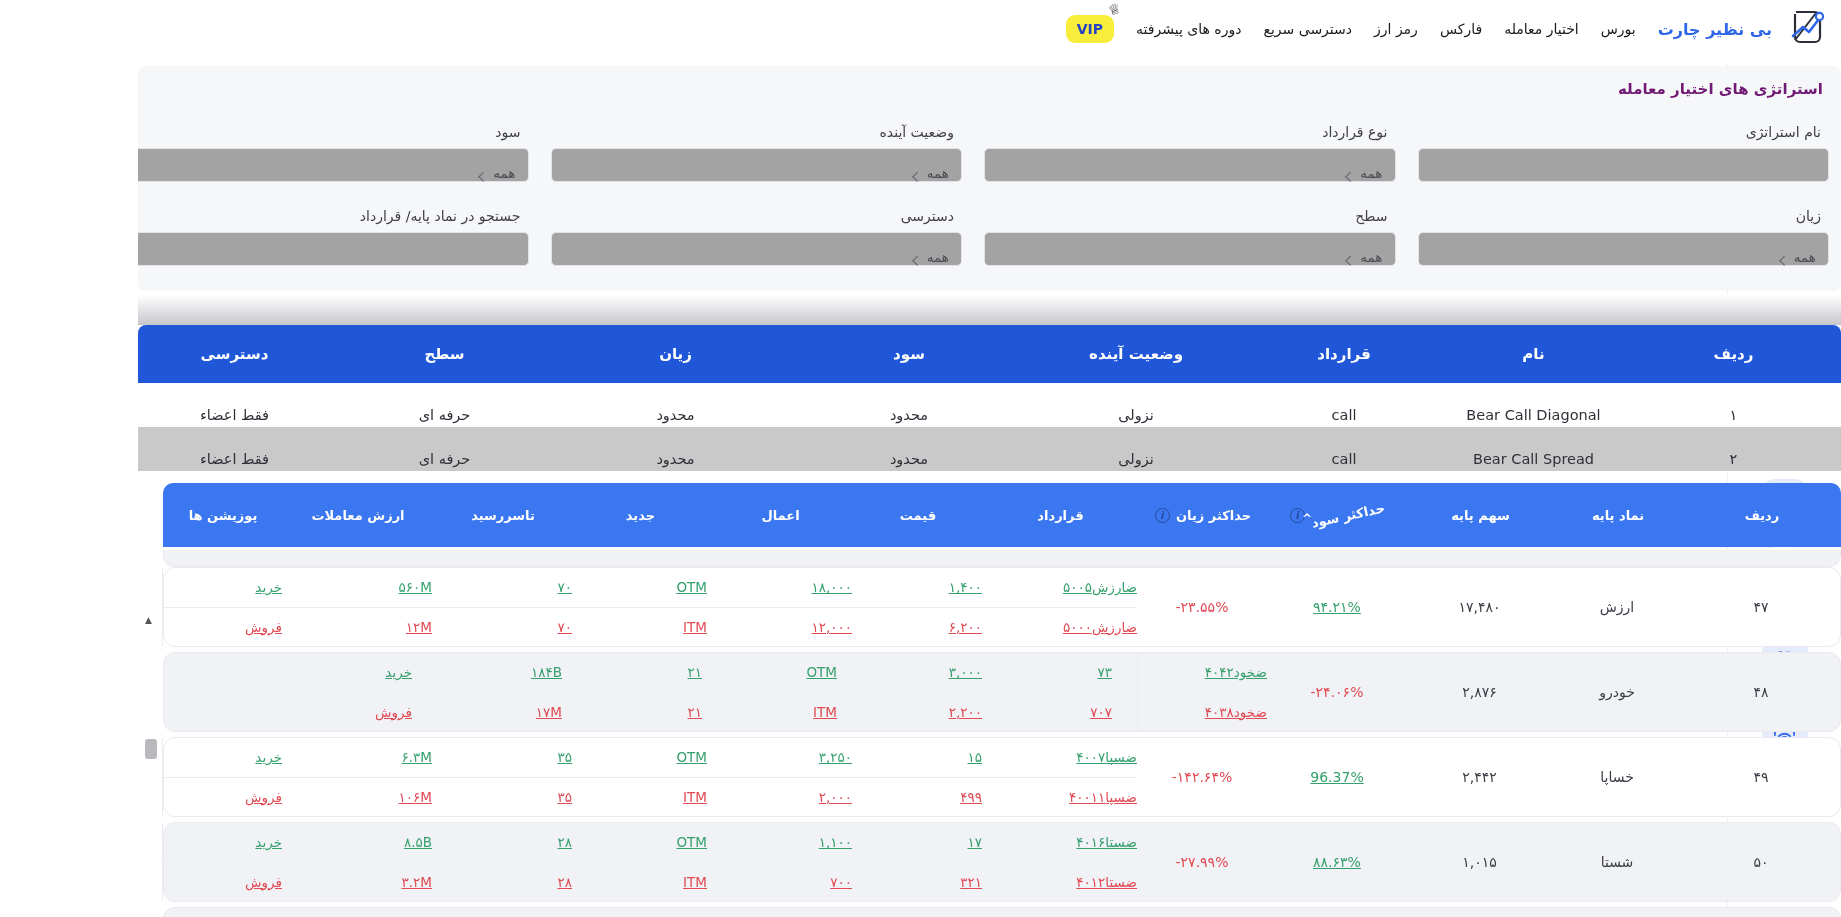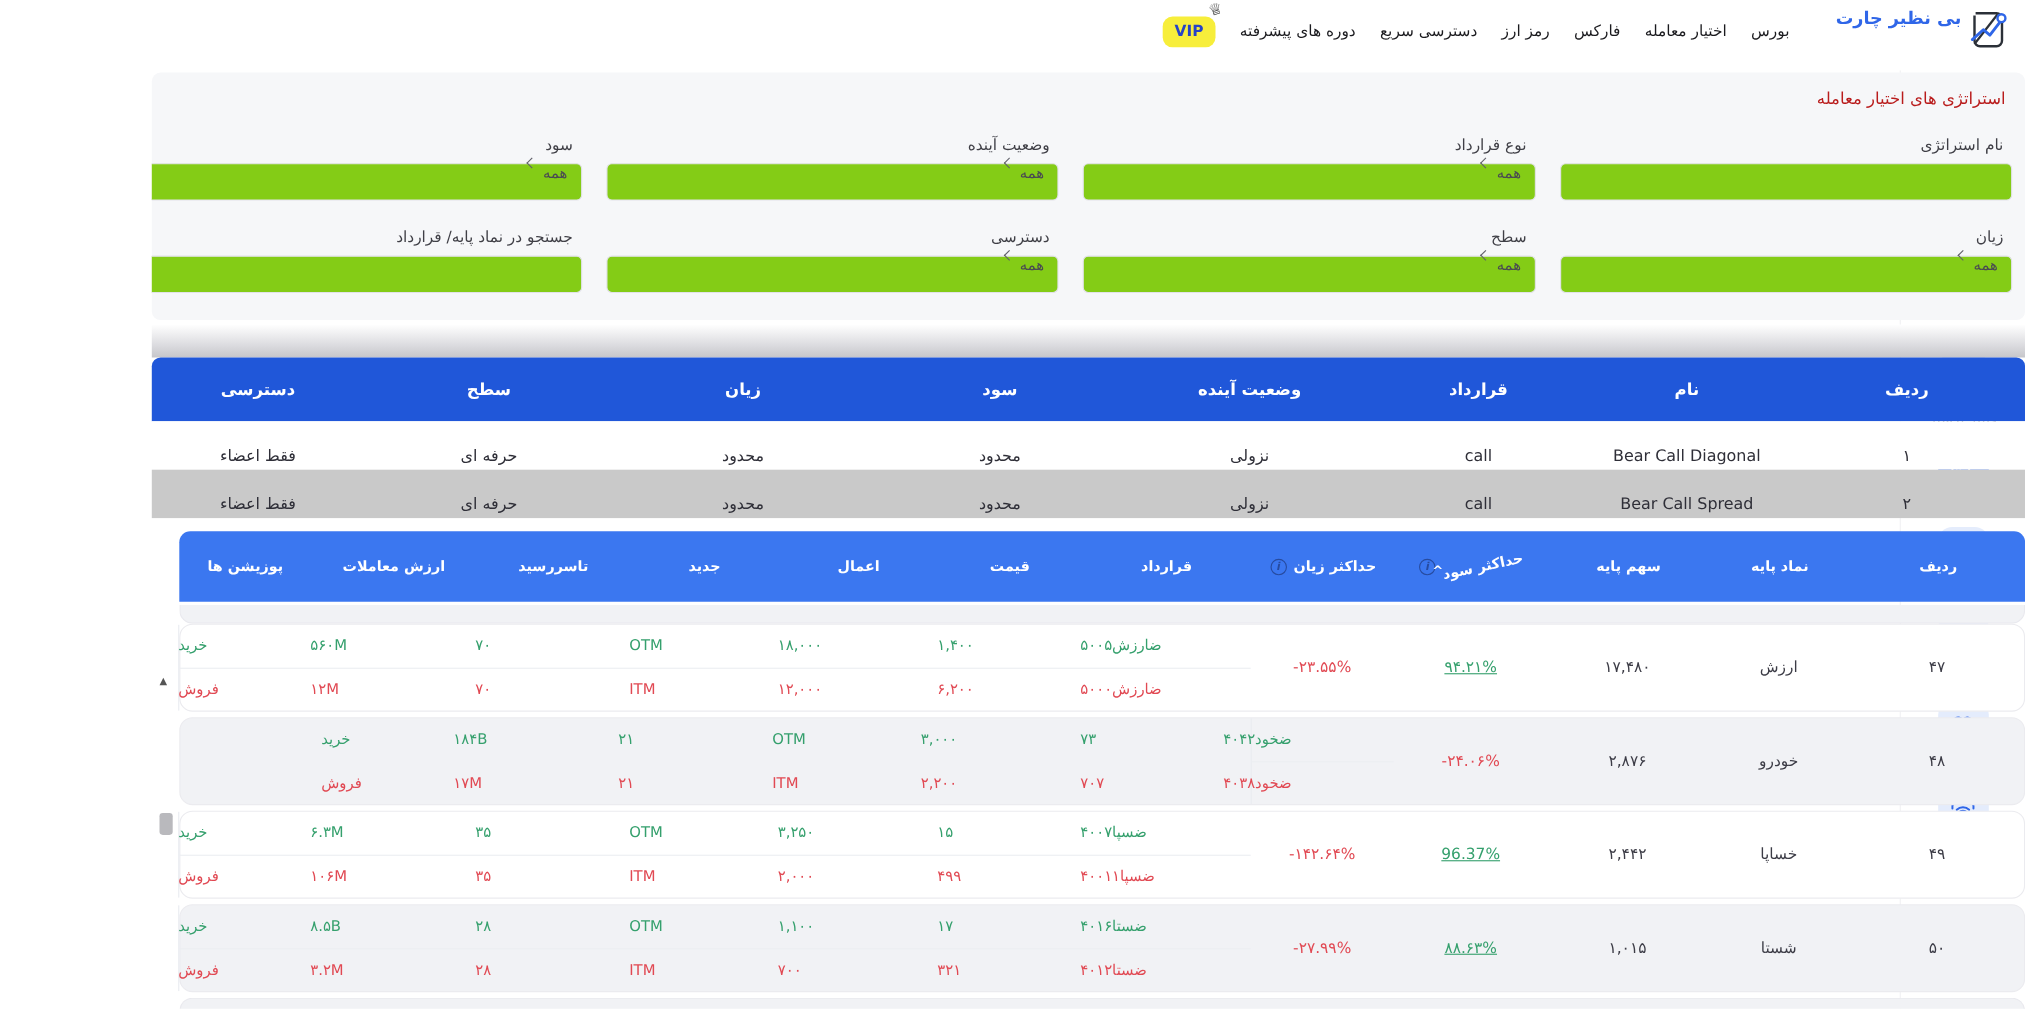--- a/index.html
+++ b/index.html
@@ -14,21 +14,21 @@
     --altrow:#f1f2f5;
     --grayrow:#c9c9c9;
   }
   *{box-sizing:border-box;font-family:"DejaVu Sans","Liberation Sans",sans-serif;}
   html,body{margin:0;padding:0;}
   body{width:1841px;height:917px;overflow:hidden;position:relative;background:#fff;direction:rtl;}
 
   
   .topnav{position:absolute;top:0;right:0;left:0;height:58px;display:flex;align-items:center;
           padding:0 14px;gap:22px;background:#fff;}
-  .brand{display:flex;align-items:flex-start;gap:4px;cursor:pointer;margin-left:20px;}
+  .brand{display:flex;align-items:center;gap:15px;cursor:pointer;}
   .brand-text{color:var(--accent);font-weight:bold;font-size:16px;}
   .nav-item{font-size:14px;color:#1a1a1e;cursor:pointer;white-space:nowrap;}
   .vip-badge{position:relative;background:#f7ee3b;color:#2643c7;font-weight:800;font-size:14px;
              padding:6px 11px;border-radius:9px;cursor:pointer;}
   .vip-crown{position:absolute;top:-14px;right:-6px;font-size:14px;color:#2b2b2b;
              transform:rotate(-18deg);display:inline-block;}
 
   
   .sidebar{position:absolute;top:64px;left:0;width:114px;bottom:0;background:#fff;
            border-right:1px solid #f0f0f3;display:flex;flex-direction:column;align-items:center;
@@ -40,27 +40,27 @@
              display:flex;align-items:center;justify-content:center;}
   .side-item.active .side-tile{background:#1f5eec;color:#fff;}
   .side-label{margin-top:7px;font-size:13px;color:var(--muted);white-space:nowrap;}
 
   
   .main{position:absolute;top:56px;right:0;width:1703px;height:861px;}
 
   
   .filter-card{position:absolute;top:10px;right:0;width:1703px;height:225px;background:#f6f7f9;
                border-radius:8px;overflow:hidden;}
-  .filter-title{font-size:15px;color:#b91c1c;font-weight:400;padding:14px 18px 0;margin:0;}
+  .filter-title{font-size:15px;color:#701a75;font-weight:700;padding:14px 18px 0;margin:0;}
   .filter-grid{position:absolute;top:58px;right:12px;width:1712px;display:grid;
                grid-template-columns:repeat(4,1fr);column-gap:22px;row-gap:26px;}
   .field{display:flex;flex-direction:column;}
   .field-label{font-size:14px;color:#3f3f46;margin-bottom:8px;padding-left:0;padding-right:8px;text-align:right;}
-  .control{height:34px;background:#84cc16;border:1px solid #e2e2e9;border-radius:5px;display:flex;
-           align-items:flex-start;padding:0 12px;font-size:13.5px;color:#4a4a52;cursor:pointer;gap:7px;}
+  .control{height:34px;background:#a3a3a3;border:1px solid #e2e2e9;border-radius:5px;display:flex;
+           align-items:flex-end;padding:0 12px;font-size:13.5px;color:#4a4a52;cursor:pointer;gap:7px;}
   .control.text-input{cursor:text;}
   .control input{border:none;outline:none;width:100%;font-size:13.5px;background:transparent;}
   .chev{width:7px;height:7px;border-left:1.6px solid #61616a;border-bottom:1.6px solid #61616a;
         transform:rotate(45deg) translateY(-1px);margin-top:-4px;}
   
 
   
   .shadow-strip{position:absolute;top:239px;right:0;width:1703px;height:30px;
                 background:linear-gradient(180deg,#ffffff 0%,#dddde1 60%,#c6c6ca 100%);}
 
@@ -94,21 +94,21 @@
   .row-card{width:1678px;height:80px;border:1px solid #ebebef;border-radius:12px;background:#fff;
             display:grid;direction:rtl;grid-template-columns:158px 130px 145px 140px 130px 975px;}
   .row-card.alt{background:var(--altrow);}
   .row-card .merged{display:flex;align-items:center;justify-content:center;font-size:14px;color:#3c3c46;}
   .merged.profit{color:var(--green);direction:ltr;text-decoration:underline;}
   .merged.loss{color:var(--red);direction:ltr;}
   .legs{display:flex;flex-direction:column;border-left:1px solid #e9ebf0;}
   .leg{flex:1;display:grid;direction:rtl;align-items:center;
        grid-template-columns:155px 130px 145px 135px 140px 150px 120px;}
   .leg + .leg{border-top:1px solid #eceef2;}
-  .leg-cell{font-size:13.5px;text-align:left;}
+  .leg-cell{font-size:13.5px;text-align:right;text-decoration:underline;}
   .leg-cell.num{direction:ltr;}
   .leg.buy{color:var(--green);}
   .leg.sell{color:var(--red);}
   .leg-cell.contract{cursor:pointer;} .mt5{margin-top:5px;}
 
   
   .vscroll{position:absolute;left:6px;top:133px;width:14px;height:357px;}
   .vscroll-up{position:absolute;top:0;left:1px;font-size:9px;color:#555;cursor:pointer;line-height:9px;}
   .vscroll-thumb{position:absolute;top:123px;left:1px;width:12px;height:20px;background:#b9b9bd;
                  border-radius:3px;cursor:grab;}

